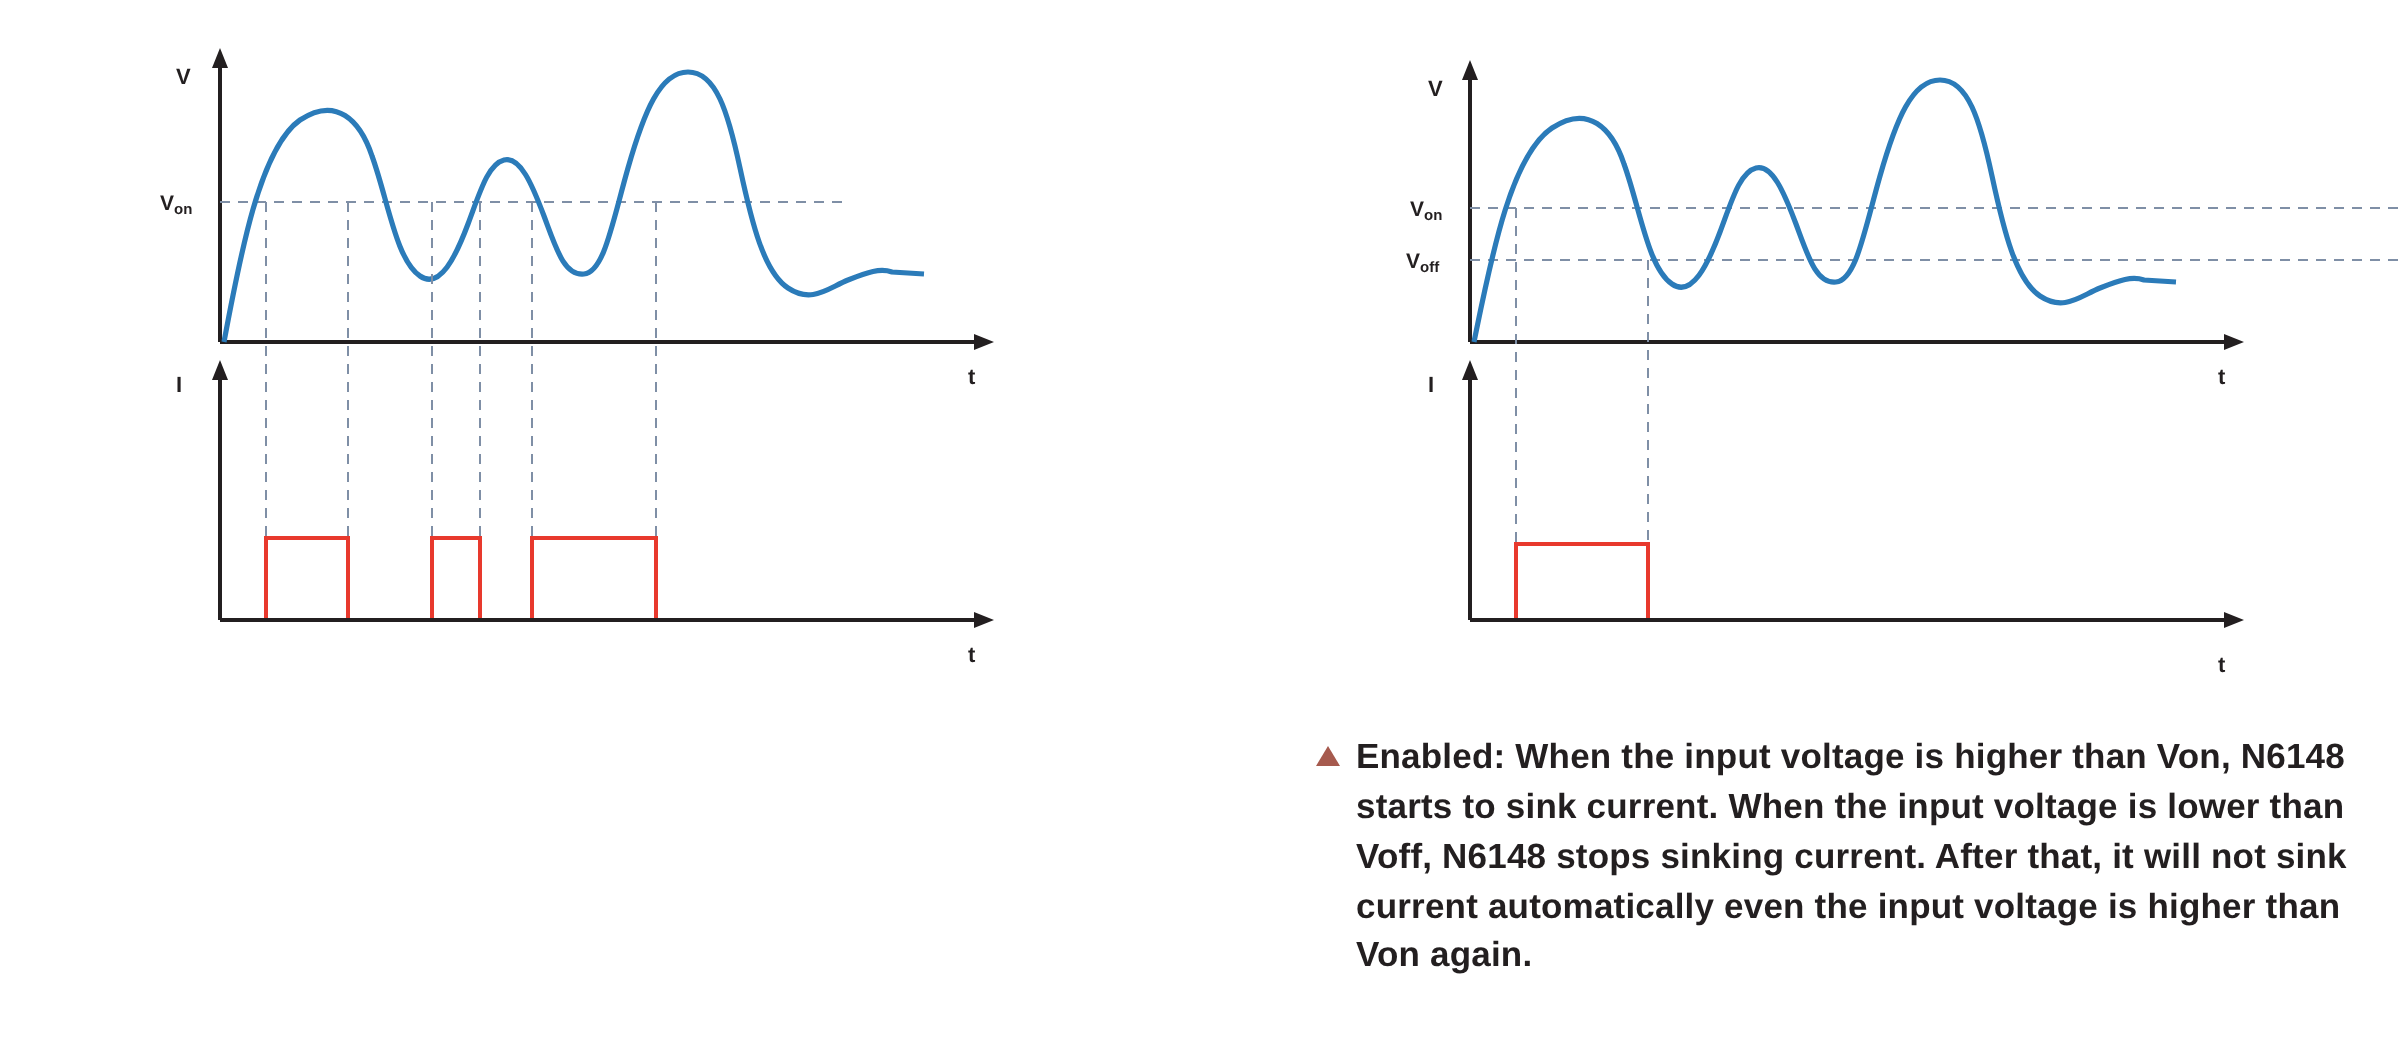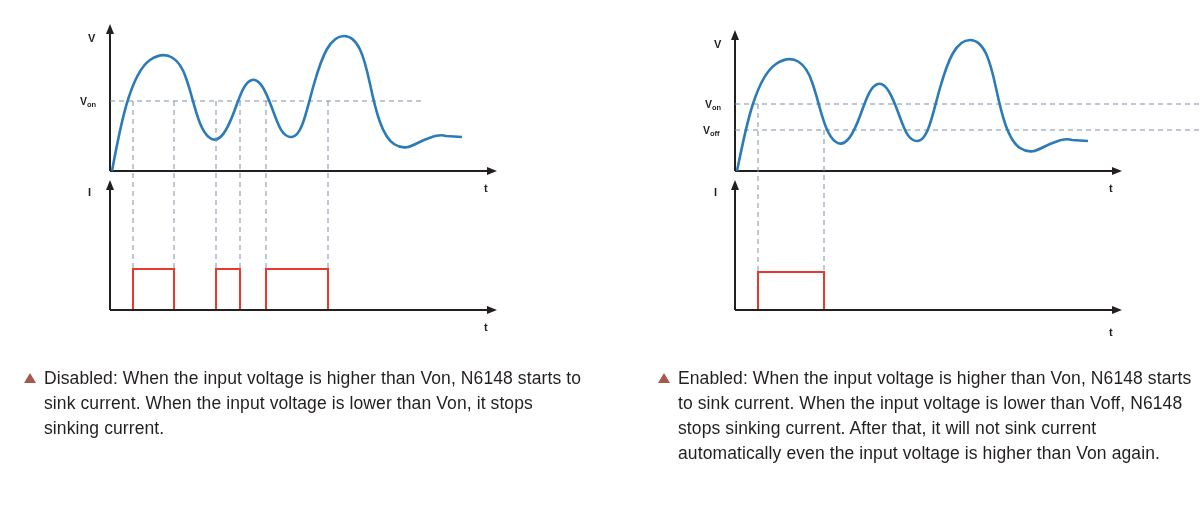--- a/index.html
+++ b/index.html
@@ -44,20 +44,21 @@
     left: 24px;
     top: 366px;
     width: 560px;
     display: flex;
     align-items: flex-start;
     gap: 8px;
   }
   .panel-right .caption {
     left: 58px;
     width: 536px;
+    font-weight: bold;
   }
   .tri {
     flex: 0 0 auto;
     margin-top: 7px;
     width: 0;
     height: 0;
     border-left: 6px solid transparent;
     border-right: 6px solid transparent;
     border-bottom: 10px solid #a65a4e;
   }
@@ -133,24 +134,20 @@
         <text class="axis-label" x="484" y="323">t</text>
 
         <g fill="none" stroke="#e8392d" stroke-width="2">
           <path d="M133,301 L133,261 L174,261 L174,301"></path>
           <path d="M216,301 L216,261 L240,261 L240,301"></path>
           <path d="M266,301 L266,261 L328,261 L328,301"></path>
         </g>
       </svg>
     </div>
 
-    <div class="caption">
-      <span class="tri"></span>
-      <span class="caption-text">Disabled: When the input voltage is higher than Von, N6148 starts to sink current. When the input voltage is lower than Von, it stops sinking current.</span>
-    </div>
   </div>
 
   <div class="panel panel-right">
 
     <div class="fig">
       <svg width="600" height="345" viewBox="0 0 600 345" xmlns="http://www.w3.org/2000/svg">
 
         <g>
           <line x1="135" y1="28" x2="135" y2="163" stroke="#231f20" stroke-width="2"></line>
           <polygon points="135,22 131,32 139,32" fill="#231f20"></polygon>

